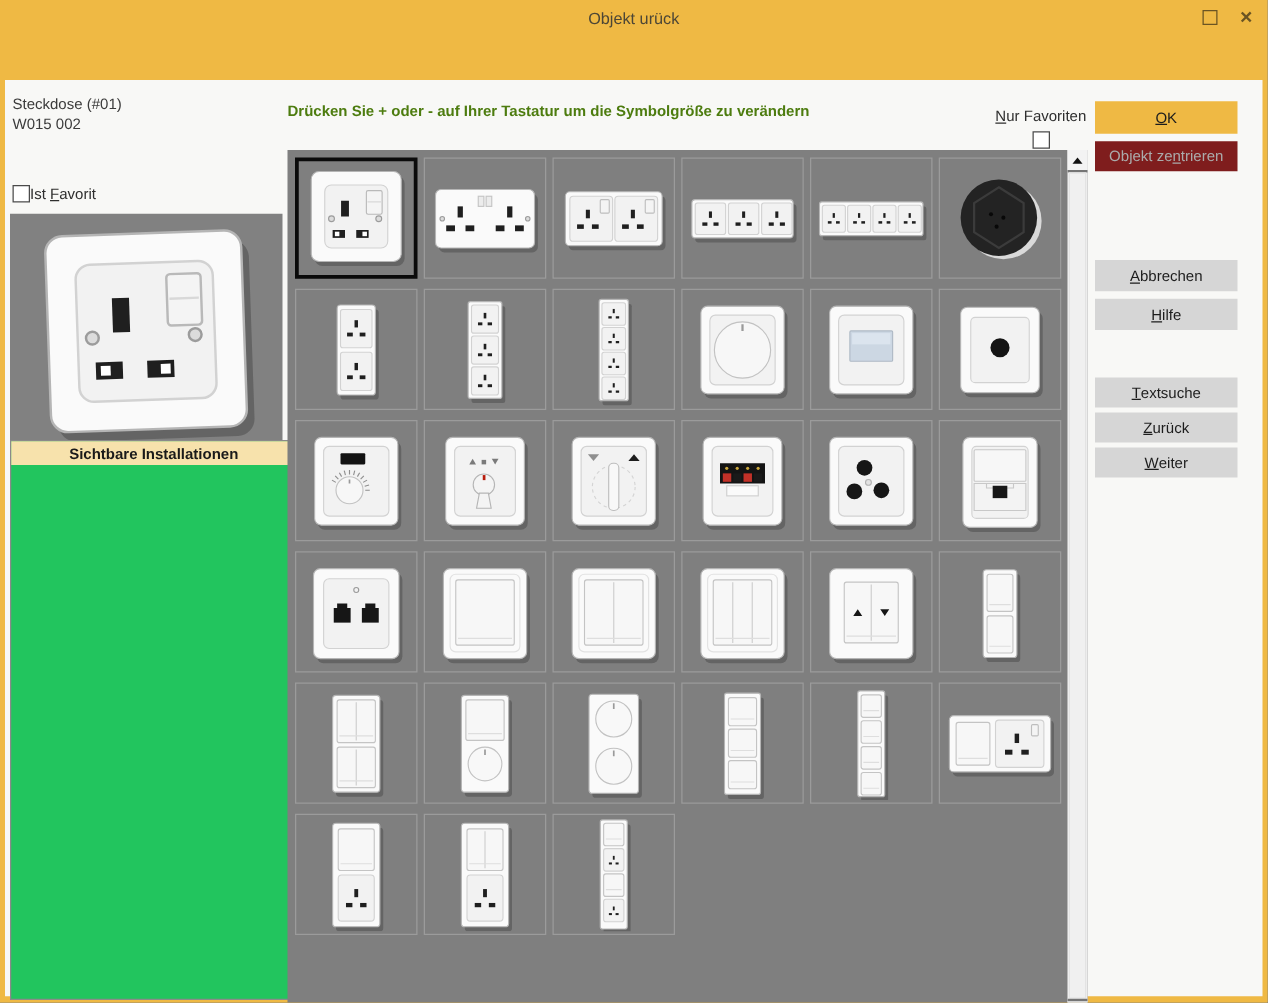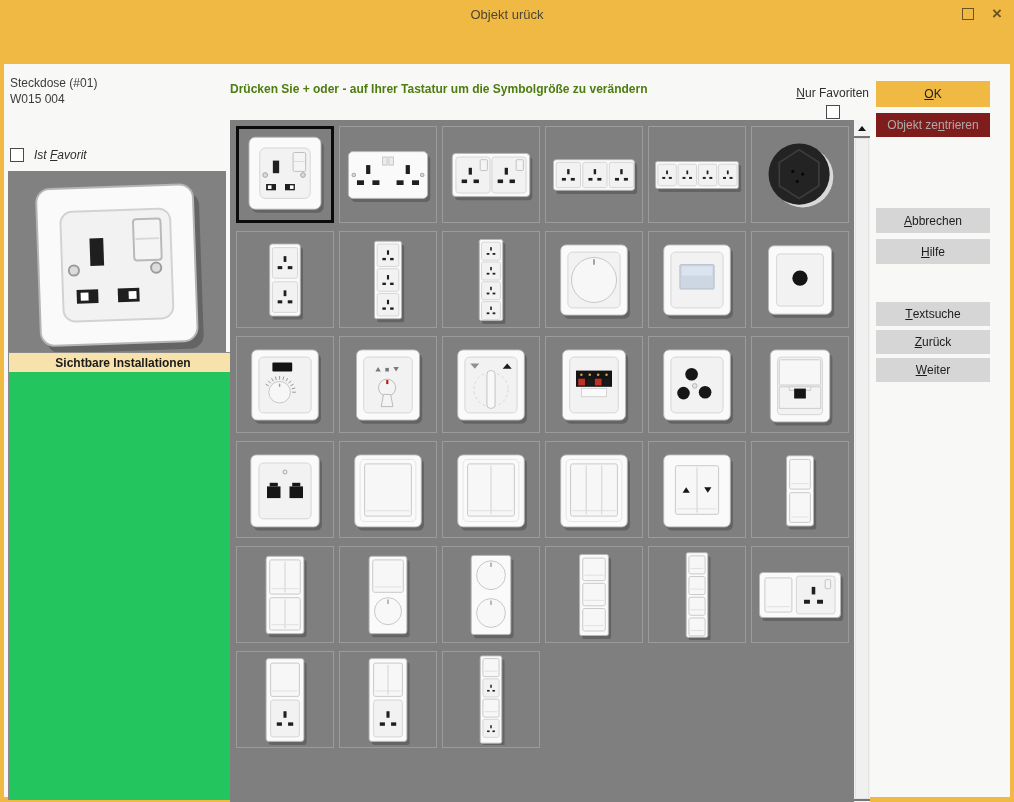--- a/index.html
+++ b/index.html
@@ -9,21 +9,21 @@
   .titlebar{position:absolute;top:0;left:0;right:0;height:28px;}
   .title{position:absolute;left:0;right:0;top:0;height:28px;display:flex;align-items:center;justify-content:center;
          font-size:13px;color:#4c4636;}
   .winbtns{position:absolute;right:12px;top:0;height:28px;display:flex;align-items:center;gap:18px;}
   .maxbtn{width:10px;height:10px;border:1.5px solid #6a5423;}
   .closebtn{font-size:17px;color:#6a5423;line-height:1;font-weight:bold;transform:translateY(-1px);}
   .content{position:absolute;top:28px;left:4px;right:4px;bottom:5px;background:#F8F8F6;margin-top:36px;}
 
   .objname{position:absolute;left:6px;top:12px;font-size:12px;color:#3b3b3b;}
   .objcode{position:absolute;left:6px;top:28px;font-size:12px;color:#3b3b3b;}
-  .favrow{position:absolute;left:6px;top:84px;display:flex;align-items:center;gap:10px;font-size:12px;color:#2e2e2e;font-style:italic;}
+  .favrow{position:absolute;left:6px;top:84px;display:flex;align-items:center;gap:0;font-size:12px;color:#2e2e2e;}
   .cb{width:12px;height:12px;background:#fff;border:1px solid #4a4a4a;flex:0 0 auto;}
 
   .preview{position:absolute;left:4px;top:107px;width:218px;height:196px;background:#818181;
            display:flex;align-items:center;justify-content:center;overflow:hidden;}
   .preview svg{transform:rotate(-2deg);}
 
   .listbox{position:absolute;left:4px;top:288px;width:230px;height:448px;background:#22c55e;
            border:1px solid #8a8a8a;box-sizing:border-box;}
   .listheader{height:19px;background:#F7E2AC;display:flex;align-items:center;justify-content:center;
               font-weight:bold;font-size:12px;color:#1a1a1a;}
@@ -65,21 +65,21 @@
     <div class="title">Objekt urück</div>
     <div class="winbtns">
       <div class="maxbtn"></div>
       <div class="closebtn">×</div>
     </div>
   </div>
 
   <div class="content">
 
     <div class="objname">Steckdose (#01)</div>
-    <div class="objcode">W015 004</div>
+    <div class="objcode">W015 002</div>
 
     <div class="favrow">
       <span class="cb"></span>
       <span>Ist <u>F</u>avorit</span>
     </div>
 
     <div class="preview" id="preview">
         <svg width="196" height="196" viewBox="0 0 100 100">
           <rect x="13" y="12" width="80" height="80" rx="7" fill="#646464"></rect>
           <rect x="10" y="8" width="80" height="80" rx="7" fill="#fafafa" stroke="#b5b5b5"></rect>

